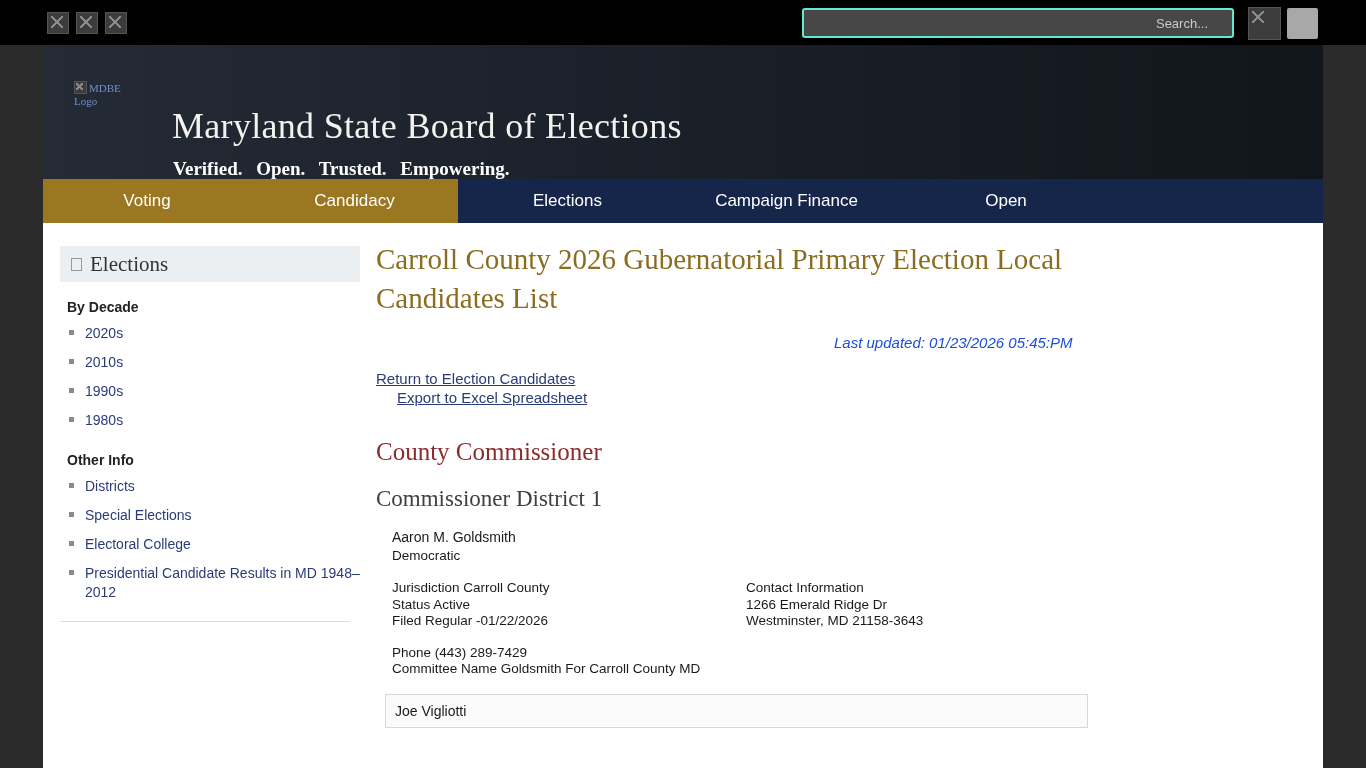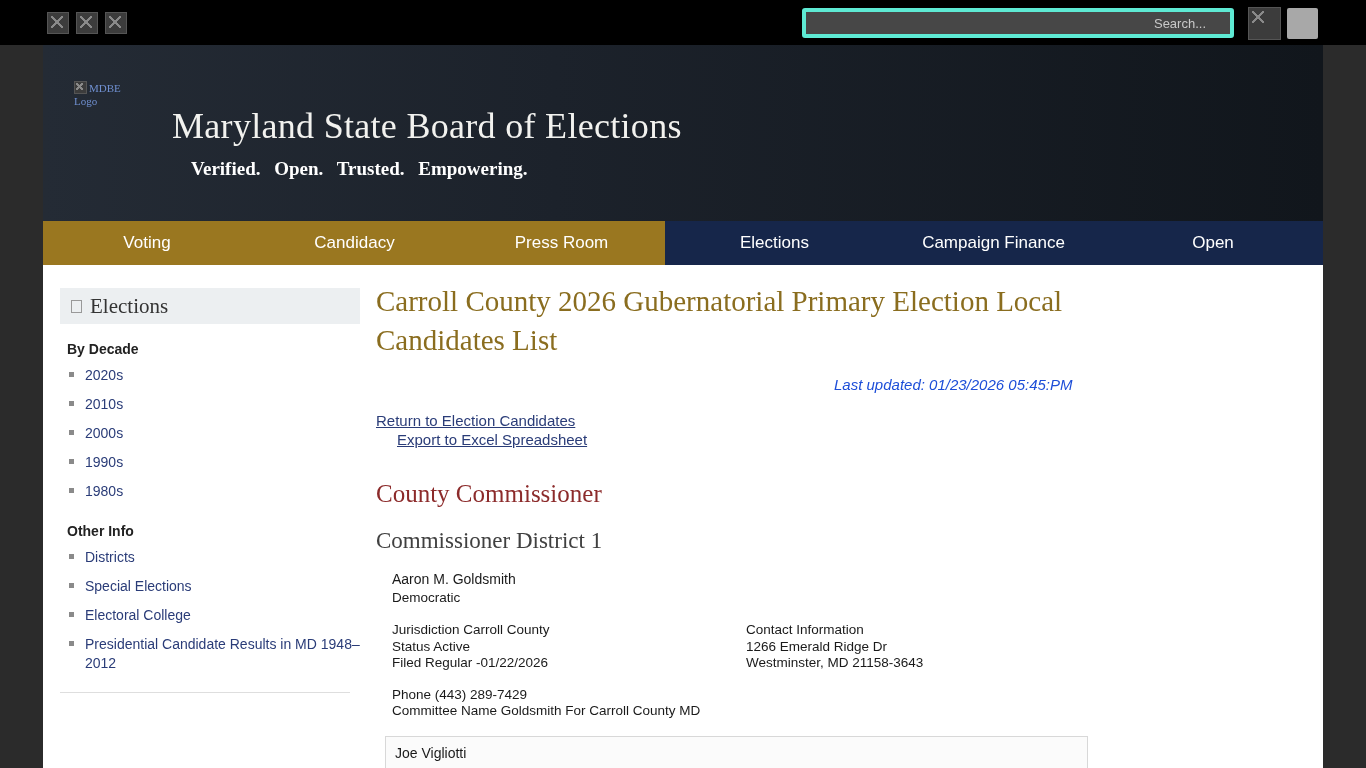--- a/index.html
+++ b/index.html
@@ -49,21 +49,21 @@
     left: 802px;
     top: 8px;
     width: 432px;
     height: 30px;
   }
   .search-input {
     width: 100%;
     height: 100%;
     box-sizing: border-box;
     background: #474747;
-    border: 4px solid #5eead4;
+    border: 2px solid #5eead4;
     border-radius: 3px;
     color: #cfcfcf;
     font-size: 13px;
     text-align: right;
     padding-right: 24px;
     font-family: "Liberation Sans", sans-serif;
   }
   .search-input::placeholder { color: #c9c9c9; }
   .right-chrome {
     position: absolute;
@@ -86,21 +86,21 @@
     top: 45px;
     width: 1280px;
     height: 723px;
     background: #ffffff;
     overflow: hidden;
   }
 
   
   .site-header {
     position: relative;
-    height: 176px;
+    height: 134px;
     background: linear-gradient(to right, #242b35 0%, #1c222b 40%, #11161c 100%);
   }
   .logo-img {
     position: absolute;
     left: 31px;
     top: 36px;
     width: 66px;
     height: 30px;
     color: #6f8fd0;
     font-size: 11px;
@@ -129,21 +129,21 @@
     left: 129px;
     top: 60px;
     color: #f2f2ef;
     font-family: "Liberation Serif", serif;
     font-size: 36px;
     font-weight: normal;
     letter-spacing: .3px;
   }
   .site-tagline {
     position: absolute;
-    left: 148px;
+    left: 130px;
     top: 113px;
     color: #ffffff;
     font-family: "Liberation Serif", serif;
     font-size: 19px;
     font-weight: bold;
   }
   .site-tagline span.w { margin-right: 9px; }
 
   
   .nav {
@@ -334,39 +334,37 @@
       <span class="w">Verified.</span>
       <span class="w">Open.</span>
       <span class="w">Trusted.</span>
       <span class="w">Empowering.</span>
     </div>
   </div>
 
   <div class="nav">
     <div class="item nav-voting">Voting</div>
     <div class="item nav-cand">Candidacy</div>
-    <div class="item nav-press">Press Room</div>
     <div class="item nav-elect">Elections</div>
     <div class="item nav-finance">Campaign Finance</div>
     <div class="item nav-about">Open</div>
   </div>
 
   <div class="content">
 
     <div class="sidebar">
       <div class="side-head">
         <span class="sq"></span>
         <span>Elections</span>
       </div>
 
       <div class="side-group-title">By Decade</div>
       <ul class="side-list">
         <li><a href="#">2020s</a></li>
         <li><a href="#">2010s</a></li>
-        <li><a href="#">2000s</a></li>
         <li><a href="#">1990s</a></li>
         <li><a href="#">1980s</a></li>
       </ul>
 
       <div class="side-group-title">Other Info</div>
       <ul class="side-list">
         <li><a href="#">Districts</a></li>
         <li><a href="#">Special Elections</a></li>
         <li><a href="#">Electoral College</a></li>
         <li><a href="#">Presidential Candidate Results in MD 1948–2012</a></li>

